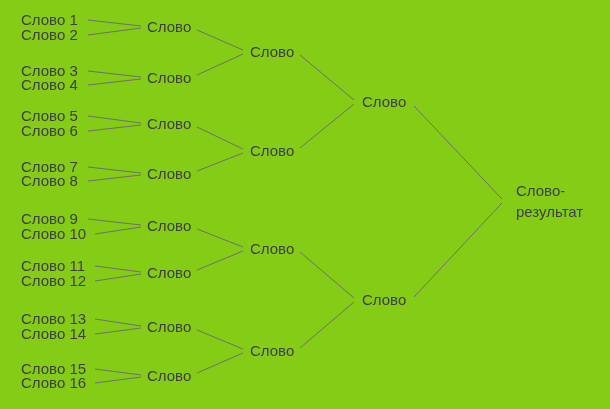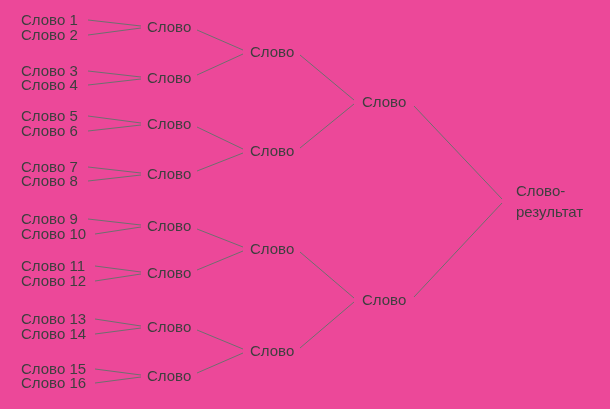--- a/index.html
+++ b/index.html
@@ -4,21 +4,21 @@
 <style>
   html, body {
     margin: 0;
     padding: 0;
     background: #ffffff;
   }
   .canvas {
     position: relative;
     width: 610px;
     height: 409px;
-    background: #ec4899;
+    background: #84cc16;
     overflow: hidden;
   }
   svg text {
     font-family: "Liberation Sans", "DejaVu Sans", sans-serif;
     font-size: 15px;
   }
 </style>
 </head>
 <body>
 

